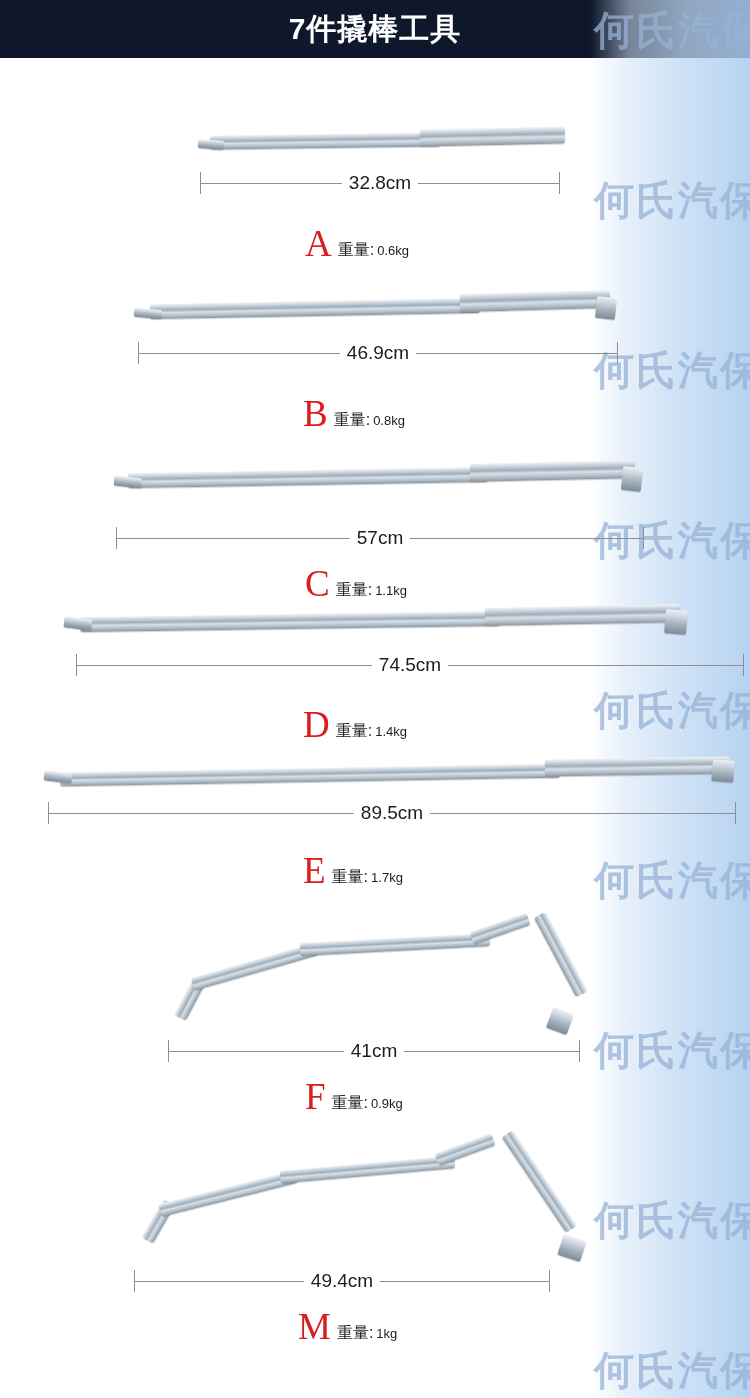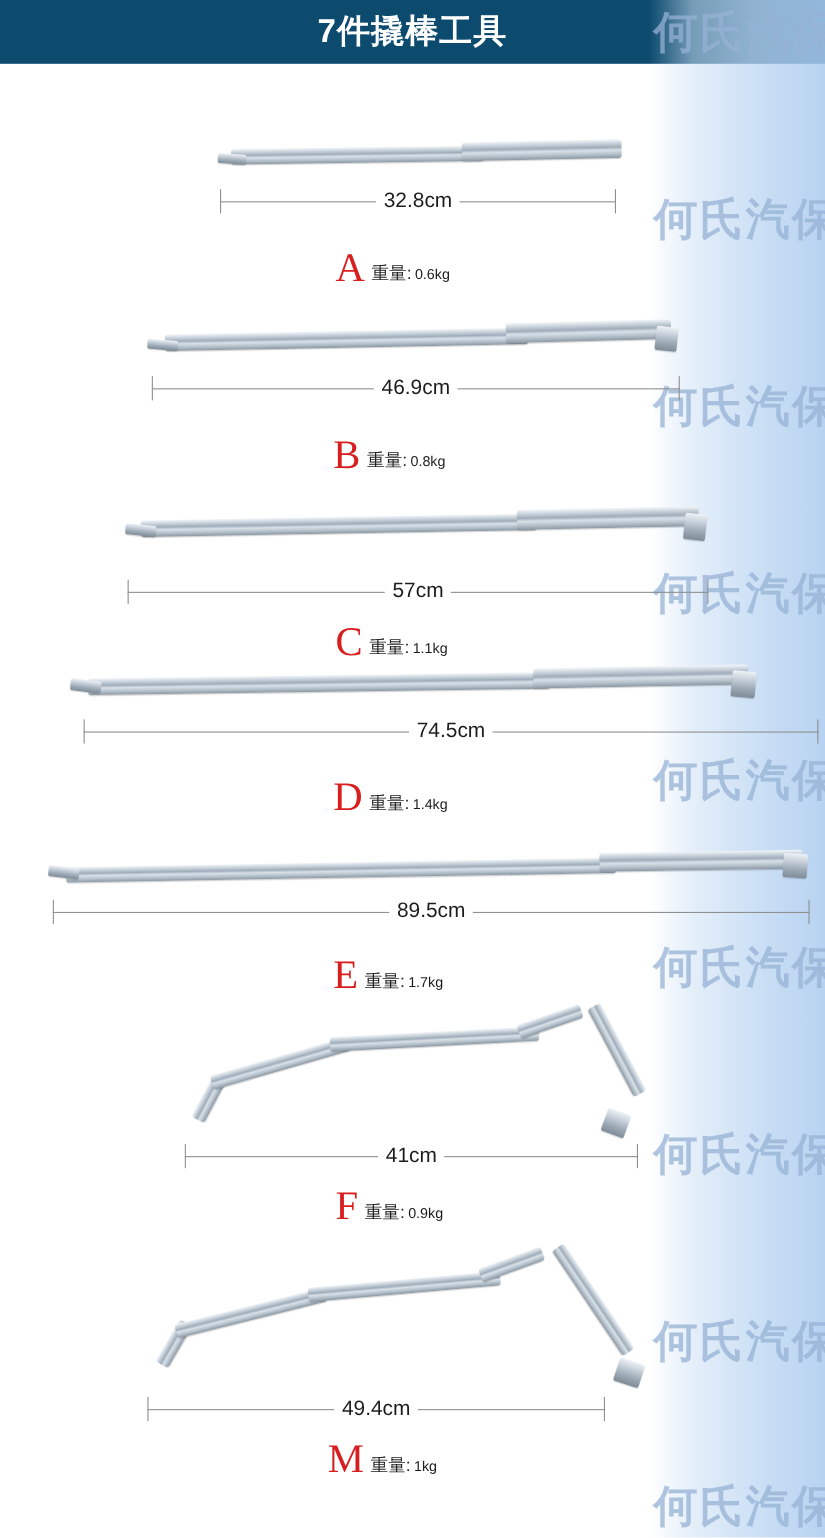--- a/index.html
+++ b/index.html
@@ -18,21 +18,21 @@
     background: #ffffff;
   }
 
   
   .banner {
     position: absolute;
     left: 0;
     top: 0;
     width: 750px;
     height: 58px;
-    background: #0c4a6e;
+    background: #0f172a;
     display: flex;
     align-items: center;
     justify-content: center;
   }
   .banner-title {
     color: #ffffff;
     font-size: 30px;
     font-weight: bold;
     letter-spacing: 1px;
     line-height: 1;
@@ -251,21 +251,21 @@
       <div class="dim-label">74.5cm</div>
     </div>
     <div class="caption" style="left: 303px; top: 118px;">
       <span class="letter">D</span>
       <span class="weight">
         <span class="wlabel">重量:</span><span class="wval">1.4kg</span>
       </span>
     </div>
   </div>
 
-  <div class="tool-row" style="top: 756px; height: 165px;">
+  <div class="tool-row" style="top: 740px; height: 165px;">
     <div>
       <div class="bar" style="left: 60px; top: 28px; width: 500px; height: 14px; transform: rotate(-1.0deg);"></div>
       <div class="bar" style="left: 545px; top: 18px; width: 185px; height: 17px; transform: rotate(-0.9deg);"></div>
       <div class="bar-tip" style="left: 44px; top: 32px; width: 28px; height: 10px; transform: rotate(7deg);"></div>
       <div class="bar-tip" style="left: 712px; top: 20px; width: 22px; height: 22px; transform: rotate(4deg);"></div>
     </div>
     <div class="dim" style="left: 48px; top: 62px; width: 688px;">
       <div class="dim-cap left"></div>
       <div class="dim-cap right"></div>
       <div class="dim-line"></div>

